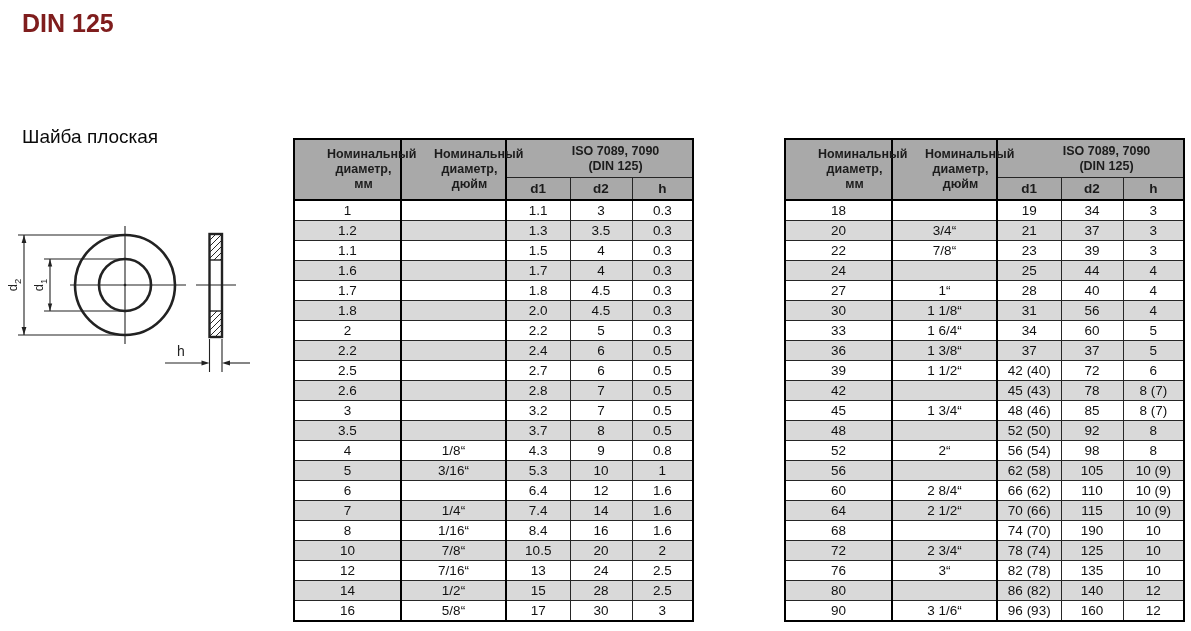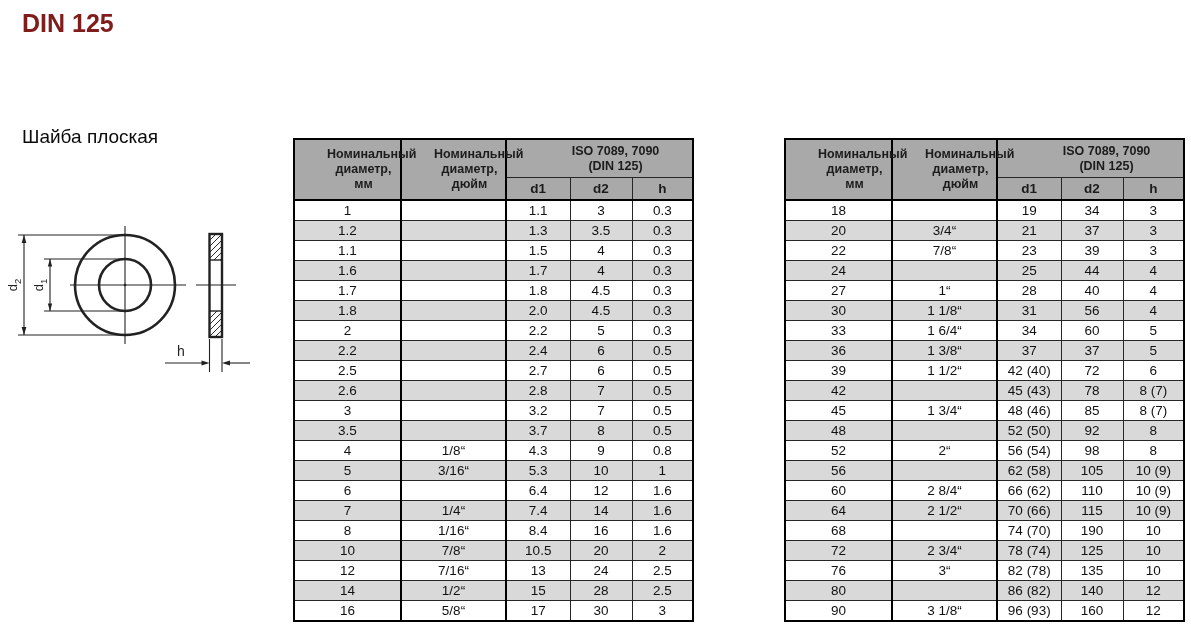--- a/index.html
+++ b/index.html
@@ -442,20 +442,20 @@
         </tr>
         <tr>
           <td>80</td>
           <td></td>
           <td>86 (82)</td>
           <td>140</td>
           <td>12</td>
         </tr>
         <tr>
           <td>90</td>
-          <td>3 1/8“</td>
+          <td>3 1/6“</td>
           <td>96 (93)</td>
           <td>160</td>
           <td>12</td>
         </tr>
       </tbody>
   </table>
 </div>
 
 </body></html>

